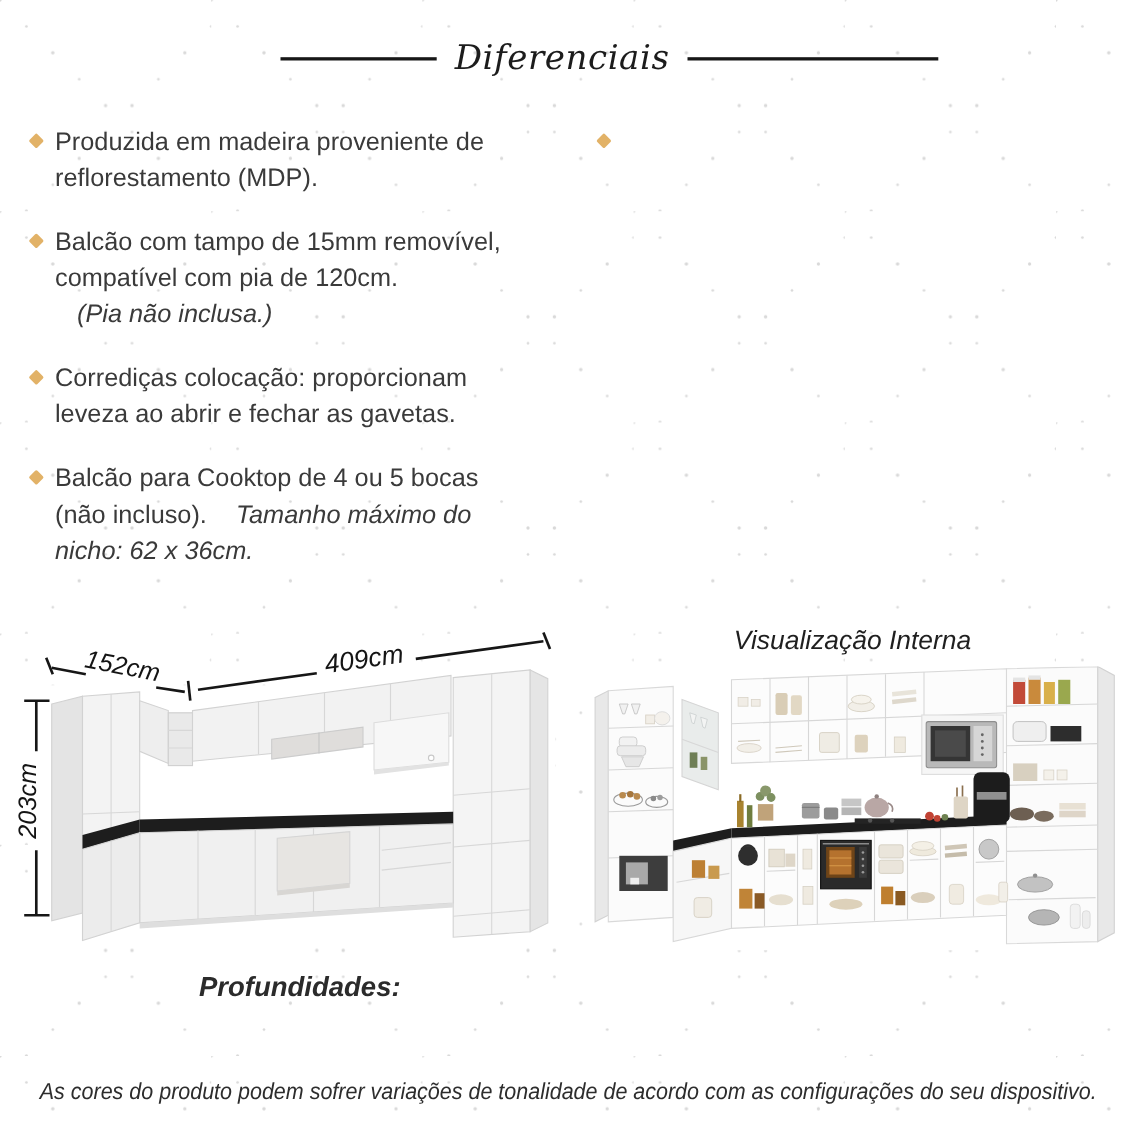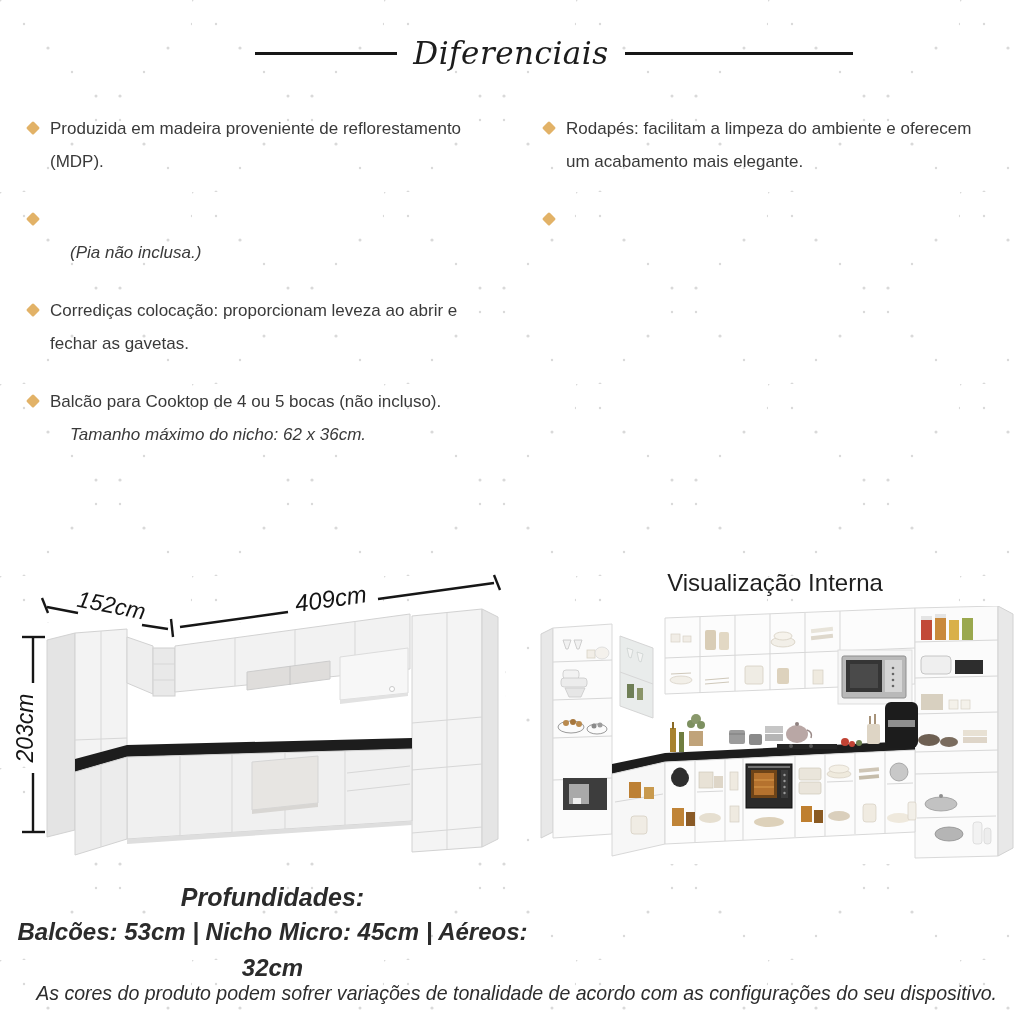--- a/index.html
+++ b/index.html
@@ -13,31 +13,31 @@
           display:flex;align-items:center;justify-content:center;padding-left:42px;}
   .rule{height:3px;background:#171717;}
   .rule-left{width:142px;margin-right:16px;}
   .rule-right{width:228px;margin-left:16px;}
   .title{font-family:"DejaVu Serif",serif;font-style:italic;font-size:31px;color:#1c1c1c;
          letter-spacing:0.5px;}
 
   
   .features{position:absolute;top:112px;left:0;width:1024px;
             display:grid;grid-template-columns:460px 1fr;column-gap:56px;padding-left:28px;box-sizing:border-box;}
-  .feature-item{display:flex;margin-bottom:25px;font-size:17px;line-height:33px;color:#3a3a3a;}
+  .feature-item{display:flex;margin-bottom:25px;font-size:23px;line-height:33px;color:#3a3a3a;}
   .bullet{width:10px;height:10px;flex:none;margin:11px 12px 0 0;transform:rotate(45deg);border-radius:1.5px;}
   .col-left .feature-text{width:435px;}
   .col-right .feature-text{width:420px;}
   .feature-text .it{font-style:italic;margin-left:20px;}
   .feature-text .bd{font-weight:bold;}
 
   
   .kitchen-left{position:absolute;left:10px;top:563px;width:500px;height:315px;}
   .right-caption{position:absolute;left:540px;top:569px;width:470px;text-align:center;
-                 font-size:24px;color:#1f1f1f;}
+                 font-style:italic;font-size:24px;color:#1f1f1f;}
   .kitchen-right{position:absolute;left:533px;top:606px;width:485px;height:270px;}
 
   
   .depths{position:absolute;top:880px;left:0;width:545px;text-align:center;
           font-style:italic;color:#2b2b2b;font-weight:bold;}
   .depths-title{font-size:25px;line-height:34px;}
   .depths-values{font-size:24px;line-height:36px;}
 
   
   .disclaimer{position:absolute;top:981px;left:0;width:896px;text-align:center;}
@@ -88,36 +88,32 @@
     </div>
 
     <div class="features">
       <div class="col-left">
           <div class="feature-item">
             <span class="bullet" style="background: rgb(226, 178, 103);"></span>
             <div class="feature-text"><span>Produzida em madeira proveniente de reflorestamento (MDP).</span></div>
           </div>
           <div class="feature-item">
             <span class="bullet" style="background: rgb(226, 178, 103);"></span>
-            <div class="feature-text"><br><span class="it">(Pia não inclusa.)</span></div>
+            <div class="feature-text"><span>Balcão com tampo de 15mm removível, compatível com pia de 120cm.</span><br><span class="it">(Pia não inclusa.)</span></div>
           </div>
           <div class="feature-item">
             <span class="bullet" style="background: rgb(226, 178, 103);"></span>
             <div class="feature-text"><span>Corrediças colocação: proporcionam leveza ao abrir e fechar as gavetas.</span></div>
           </div>
           <div class="feature-item">
             <span class="bullet" style="background: rgb(226, 178, 103);"></span>
             <div class="feature-text"><span>Balcão para Cooktop de 4 ou 5 bocas (não incluso). </span><span class="it">Tamanho máximo do nicho: 62 x 36cm.</span></div>
           </div>
         </div>
       <div class="col-right">
-          <div class="feature-item">
-            <span class="bullet" style="background: rgb(226, 178, 103);"></span>
-            <div class="feature-text"><span>Rodapés: facilitam a limpeza do ambiente e oferecem um acabamento mais elegante.</span></div>
-          </div>
           <div class="feature-item">
             <span class="bullet" style="background: rgb(226, 178, 103);"></span>
           </div>
         </div>
     </div>
 
     <svg class="kitchen-left" viewBox="0 0 500 315">
       <rect x="30" y="60" width="465" height="232" fill="#ffffff"></rect>
 
       <g>
@@ -385,21 +381,20 @@
         <rect x="330" y="198" width="13" height="18" rx="3" fill="#f0ebe1" stroke="#d5cfc2" stroke-width="0.7"></rect>
         <line x1="354" y1="178" x2="380" y2="177" class="seam"></line>
         <circle cx="366" cy="166" r="9" fill="#c8c8c8" stroke="#9a9a9a" stroke-width="0.8"></circle>
         <ellipse cx="366" cy="212" rx="12" ry="5" fill="#efe9dd"></ellipse>
         <rect x="375" y="196" width="8" height="18" rx="2" fill="#f2efe8" stroke="#d5cfc2" stroke-width="0.7"></rect>
       </g>
     </svg>
 
     <div class="depths">
       <div class="depths-title">Profundidades:</div>
-      <div class="depths-values">Balcões: 53cm | Nicho Micro: 45cm | Aéreos: 32cm</div>
     </div>
 
     <div class="disclaimer">
       <span>As cores do produto podem sofrer variações de tonalidade de acordo com as configurações do seu dispositivo.</span>
     </div>
 
   </div>
 </div>
 
 </body></html>

